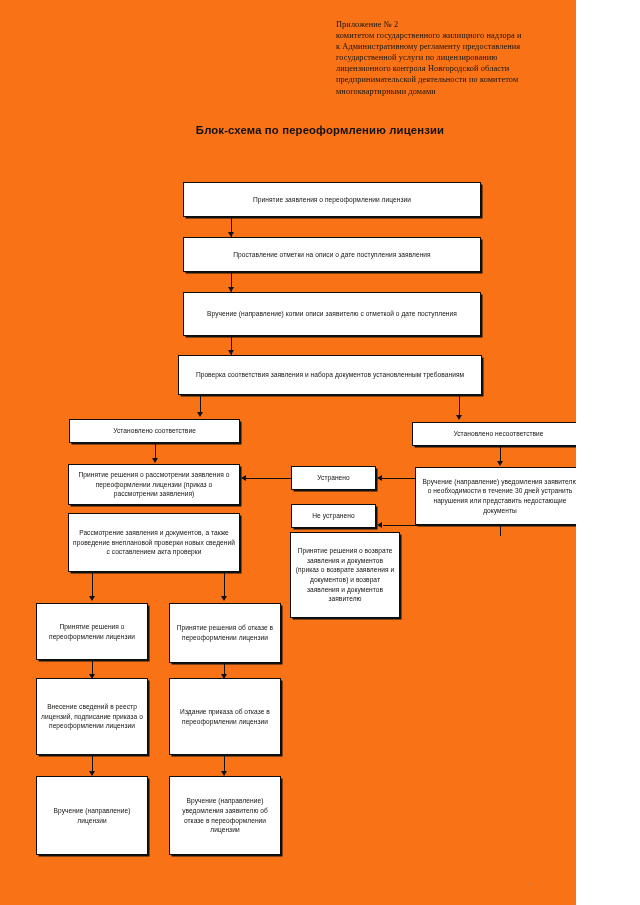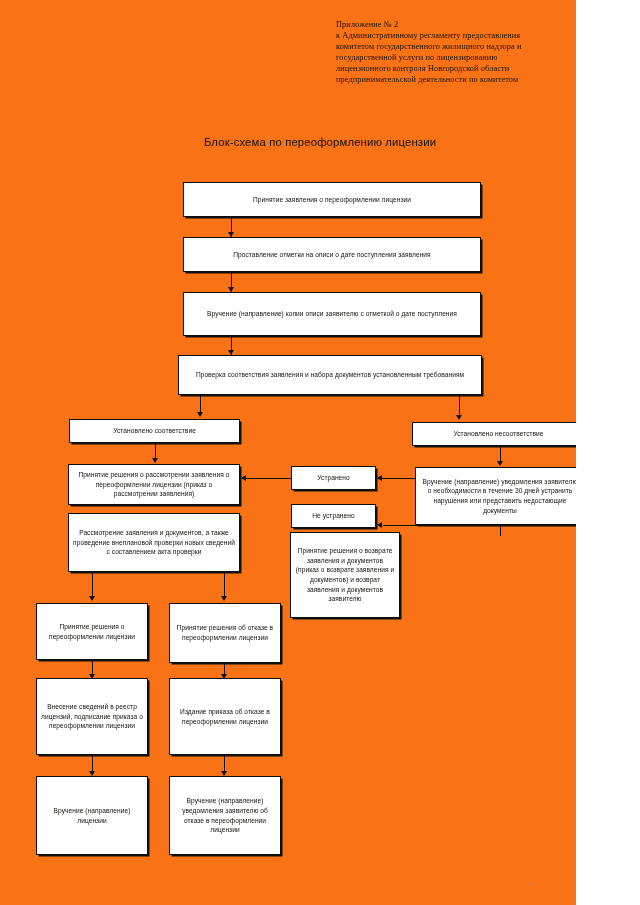--- a/index.html
+++ b/index.html
@@ -28,26 +28,27 @@
     line-height: 11.1px;
     color: #15130f;
     letter-spacing: 0.1px;
   }
   #header-note div { white-space: nowrap; }
 
   
   #doc-title {
     position: absolute;
     left: 0;
-    top: 136px;
+    top: 124px;
     width: 640px;
     text-align: center;
     font-size: 11.3px;
     color: #111;
     letter-spacing: 0.15px;
+    font-weight: bold;
   }
 
   
   .node {
     position: absolute;
     box-sizing: border-box;
     background: #ffffff;
     border: 1px solid #0d0d0d;
     box-shadow: 2px 2px 0 -0.5px #111;
     display: flex;
@@ -95,25 +96,26 @@
     opacity: .55;
   }
 </style>
 </head>
 <body>
 
 <div id="page">
 
   <div id="header-note">
     <div>Приложение № 2</div>
+    <div>комитетом государственного жилищного надзора и</div>
     <div>к Административному регламенту предоставления</div>
-    <div>комитетом государственного жилищного надзора и</div>
     <div>государственной услуги по лицензированию</div>
     <div>лицензионного контроля Новгородской области</div>
     <div>предпринимательской деятельности по комитетом</div>
+    <div>многоквартирными домами</div>
   </div>
 
   <div id="doc-title">Блок-схема по переоформлению лицензии</div>
 
   <div class="node" style="left:183px; top:182px; width:298px; height:35px;">
     <span class="txt">Принятие заявления о переоформлении лицензии</span>
   </div>
 
   <div class="conn v" style="left:231px; top:217px; height:20px;"></div>
   <div class="arrow-down" style="left:228px; top:232px;"></div>

